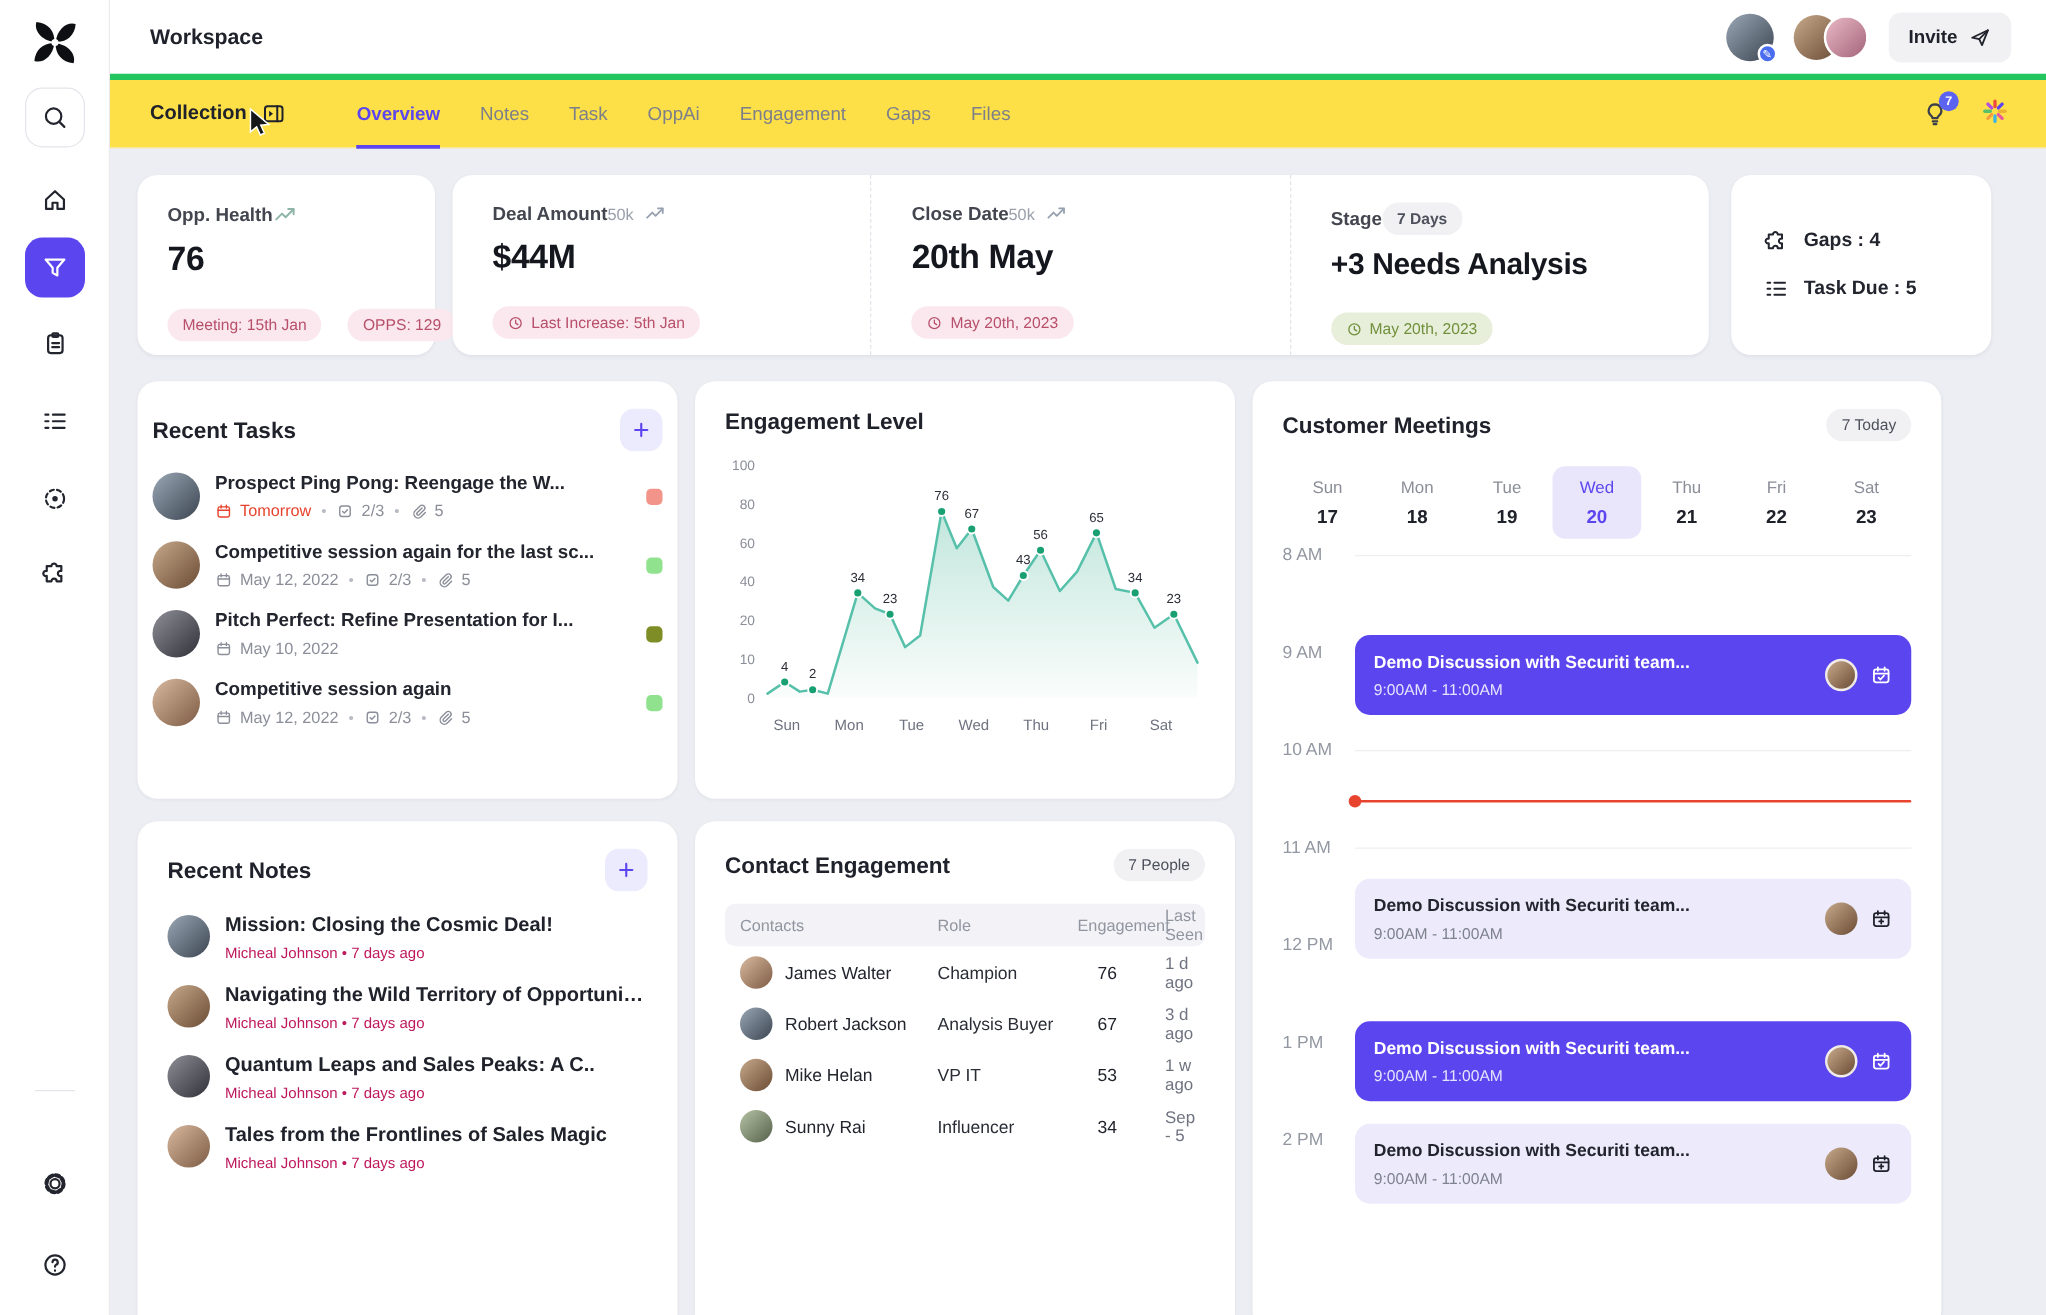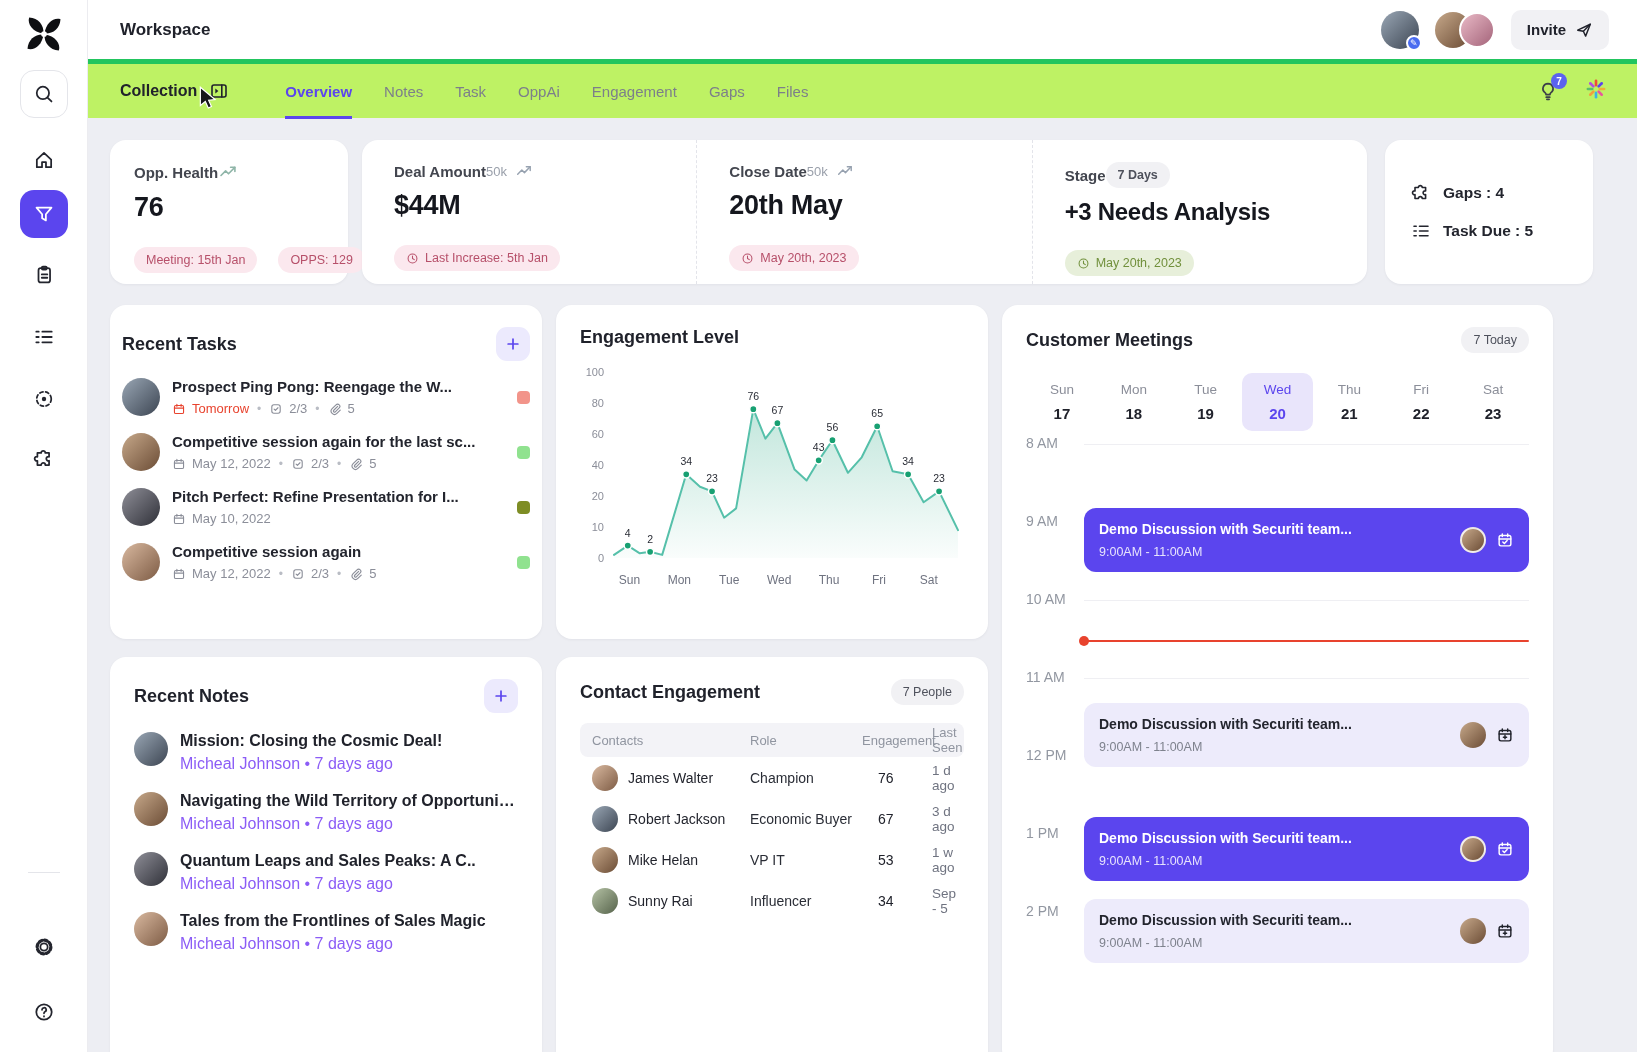--- a/index.html
+++ b/index.html
@@ -31,21 +31,21 @@
   .av3{background:linear-gradient(135deg,#d9b9a0,#7d5b44)}
   .av4{background:linear-gradient(135deg,#8f8f98,#2f3038)}
   .av5{background:linear-gradient(135deg,#e9b9c6,#a4647a)}
   .av6{background:linear-gradient(135deg,#b5c2a5,#55624a)}
   .avatar-badge-wrap{position:relative}
   .mini-badge{position:absolute;right:-3px;bottom:-2px;width:16px;height:16px;border-radius:50%;background:#4a6cf0;border:2px solid #fff;color:#fff;font-size:9px;display:flex;align-items:center;justify-content:center}
   .av-pair{display:flex}
   .av-pair .avatar+.avatar{margin-left:-12px;border:2px solid #fff}
   .invite-btn{height:40px;padding:0 16px;background:#f1f1f4;border:none;border-radius:10px;font-size:15px;font-weight:600;color:#20222b;display:flex;align-items:center;gap:9px;cursor:pointer;font-family:inherit}
 
-  #navbar{position:absolute;left:88px;top:64px;width:1549px;height:55px;background:#bef264;border-bottom:1px solid #eeeef2;display:flex;align-items:center;z-index:4}
+  #navbar{position:absolute;left:88px;top:64px;width:1549px;height:55px;background:#fde047;border-bottom:1px solid #eeeef2;display:flex;align-items:center;z-index:4}
   .collection{margin-left:32px;display:flex;align-items:center;gap:12px;font-weight:700;font-size:16px;cursor:pointer}
   .tabs{display:flex;gap:32px;margin-left:56px;height:55px;align-items:stretch}
   .tab{font-size:15px;color:#7c7f8a;display:flex;align-items:center;border-bottom:3px solid transparent;padding-top:3px;cursor:pointer}
   .tab.active{color:#5b45ee;border-bottom-color:#5b45ee;font-weight:600}
   .nav-icons{margin-left:auto;margin-right:30px;display:flex;gap:26px;align-items:center;color:#3c3f49}
   .bulb-wrap{position:relative;cursor:pointer}
   .bulb-badge{position:absolute;top:-7px;right:-8px;min-width:16px;height:16px;border-radius:8px;background:#5b63f0;color:#fff;font-size:10px;font-weight:700;display:flex;align-items:center;justify-content:center;padding:0 4px}
   #cursor{position:absolute;left:199px;top:86px;width:24px;height:26px;z-index:60;pointer-events:none}
 
   
@@ -86,21 +86,21 @@
   .tdot{width:13px;height:13px;border-radius:4px;flex:none}
 
   
   #chart-card{left:556px;top:305px;width:432px;height:334px;padding:22px 24px;overflow:hidden}
   #engagement-chart{margin-top:10px}
 
   
   #notes-card{left:110px;top:657px;width:432px;height:410px;padding:22px 24px;overflow:hidden}
   .nrow{display:flex;gap:12px;margin-top:19px;align-items:flex-start;cursor:pointer}
   .ntitle{font-size:16px;font-weight:600;white-space:nowrap;overflow:hidden;text-overflow:ellipsis}
-  .nmeta{font-size:16px;color:#8b5cf6;margin-top:5px}
+  .nmeta{font-size:12px;color:#be185d;margin-top:5px}
 
   
   #contacts-card{left:556px;top:657px;width:432px;height:410px;padding:22px 24px;overflow:hidden}
   .tbl-head{display:grid;grid-template-columns:158px 112px 70px 1fr;align-items:center;height:34px;background:#f3f3f7;border-radius:8px;padding:0 12px;font-size:13px;color:#9095a0;margin-top:18px}
   .tbl-row{display:grid;grid-template-columns:158px 112px 70px 1fr;align-items:center;height:41px;padding:0 12px;font-size:14px;cursor:pointer}
   .c-name{display:flex;align-items:center;gap:10px;font-weight:500;color:#23252e}
   .c-role{color:#2a2d36}
   .c-eng{padding-left:16px}
   .c-seen{color:#6f7380;font-size:13.5px}
 
@@ -655,21 +655,21 @@
       </span>
     <span class="c-role">Champion</span>
     <span class="c-eng">76</span>
     <span class="c-seen">1 d ago</span>
   </div>
   <div class="tbl-row">
     <span class="c-name">
         <span class="avatar av26 av2"></span>
         <span>Robert Jackson</span>
       </span>
-    <span class="c-role">Economic Buyer</span>
+    <span class="c-role">Analysis Buyer</span>
     <span class="c-eng">67</span>
     <span class="c-seen">3 d ago</span>
   </div>
   <div class="tbl-row">
     <span class="c-name">
         <span class="avatar av26 av1"></span>
         <span>Mike Helan</span>
       </span>
     <span class="c-role">VP IT</span>
     <span class="c-eng">53</span>

